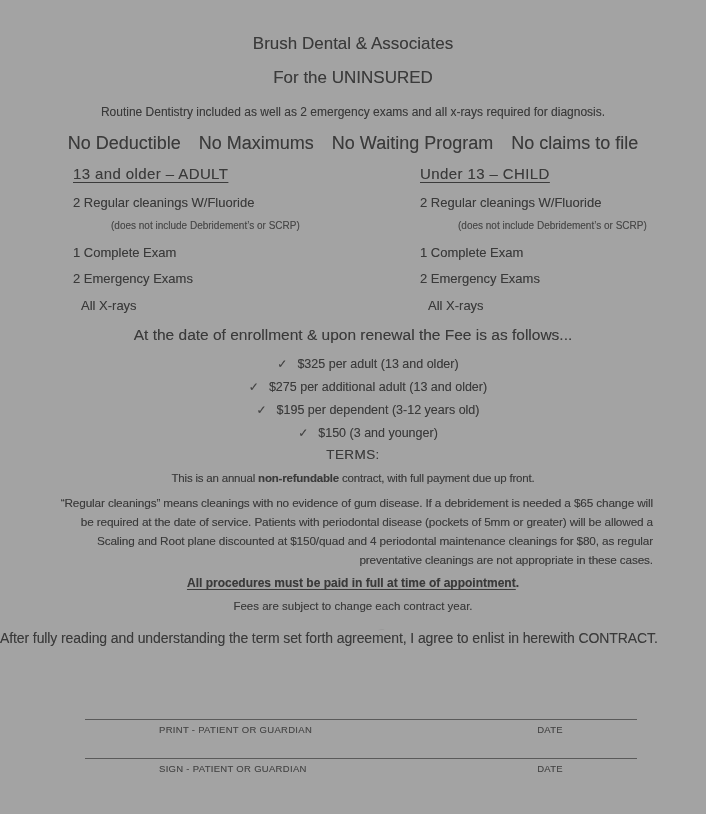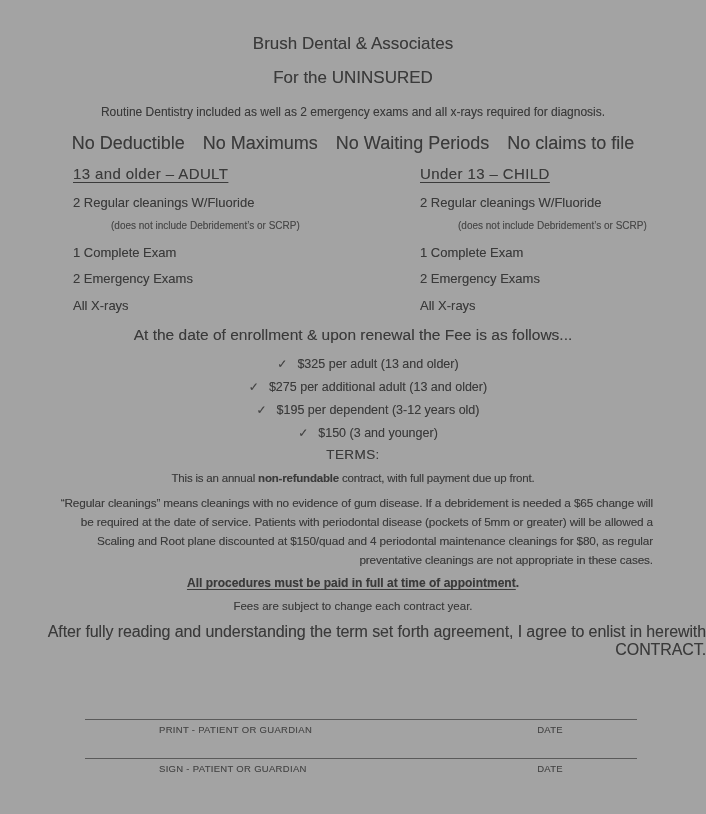--- a/index.html
+++ b/index.html
@@ -17,35 +17,35 @@
   .columns{display:flex;margin-top:12px;padding-left:73px;}
   .col{width:283px;}
   .col + .col{margin-left:64px;}
   .col-heading{font-size:15px;line-height:20px;letter-spacing:.4px;
     text-decoration:underline;text-underline-offset:3px;}
   .col-item{font-size:13px;line-height:18px;}
   .col-item.i1{margin-top:10px;}
   .col-note{font-size:10px;line-height:14px;margin-top:7px;padding-left:38px;color:#484848;}
   .col-item.i2{margin-top:11px;}
   .col-item.i3{margin-top:8px;}
-  .col-item.i4{margin-top:9px;}
+  .col-item.i4{margin-top:9px;margin-left:8px;}
   .fee-heading{margin-top:10px;font-size:15.5px;line-height:20px;text-align:center;}
   .fee-list{margin-top:9px;transform:translateX(15px);}
   .fee-item{font-size:12.5px;line-height:20px;text-align:center;margin-top:3px;}
   .fee-item.f1{margin-top:0;}
   .check{margin-right:10px;font-size:12px;color:#454545;}
   .terms-heading{margin-top:3px;font-size:13.5px;line-height:18px;text-align:center;letter-spacing:.4px;}
   .annual{margin-top:5px;font-size:11.5px;line-height:18px;text-align:center;letter-spacing:-.2px;}
   .annual b{font-weight:bold;}
   .paragraph{margin:7px auto 0;width:600px;font-size:11.8px;line-height:19px;
     text-align:right;letter-spacing:-.15px;}
   .paid{margin-top:4px;font-size:12px;line-height:18px;text-align:center;font-weight:bold;}
   .paid .u{text-decoration:underline;text-underline-offset:2px;}
   .fees-change{margin-top:5px;font-size:11.5px;line-height:18px;text-align:center;}
-  .agreement{margin-top:8px;font-size:16px;line-height:18px;text-align:right;letter-spacing:-.1px;}
+  .agreement{margin-top:14px;font-size:14px;line-height:18px;text-align:left;letter-spacing:-.1px;}
   .sig-block{position:absolute;left:85px;right:69px;top:719px;}
   .sig-row{border-top:1.5px solid #5a5a5a;}
   .sig-row.second{margin-top:22px;}
   .sig-labels{display:flex;justify-content:space-between;padding:4px 74px 0 74px;
     font-size:9.5px;line-height:12px;letter-spacing:.3px;color:#474747;}
   .artifact{position:absolute;left:378px;top:629px;width:7px;height:3px;
     border-top:1.2px solid #9a9a9a;border-radius:60%;transform:rotate(-6deg);}
 </style>
 </head>
 <body>
@@ -55,21 +55,21 @@
   <div class="titles">
     <div class="title">Brush Dental &amp; Associates</div>
     <div class="title">For the UNINSURED</div>
   </div>
 
   <div class="intro">Routine Dentistry included as well as 2 emergency exams and all x-rays required for diagnosis.</div>
 
   <div class="benefits">
     <span>No Deductible</span>
     <span>No Maximums</span>
-    <span>No Waiting Periods</span>
+    <span>No Waiting Program</span>
     <span>No claims to file</span>
   </div>
 
   <div class="columns">
     <div class="col">
       <div class="col-heading">13 and older – ADULT</div>
       <div class="col-item i1">2 Regular cleanings W/Fluoride</div>
       <div class="col-note">(does not include Debridement’s or SCRP)</div>
       <div class="col-item i2">1 Complete Exam</div>
       <div class="col-item i3">2 Emergency Exams</div>

